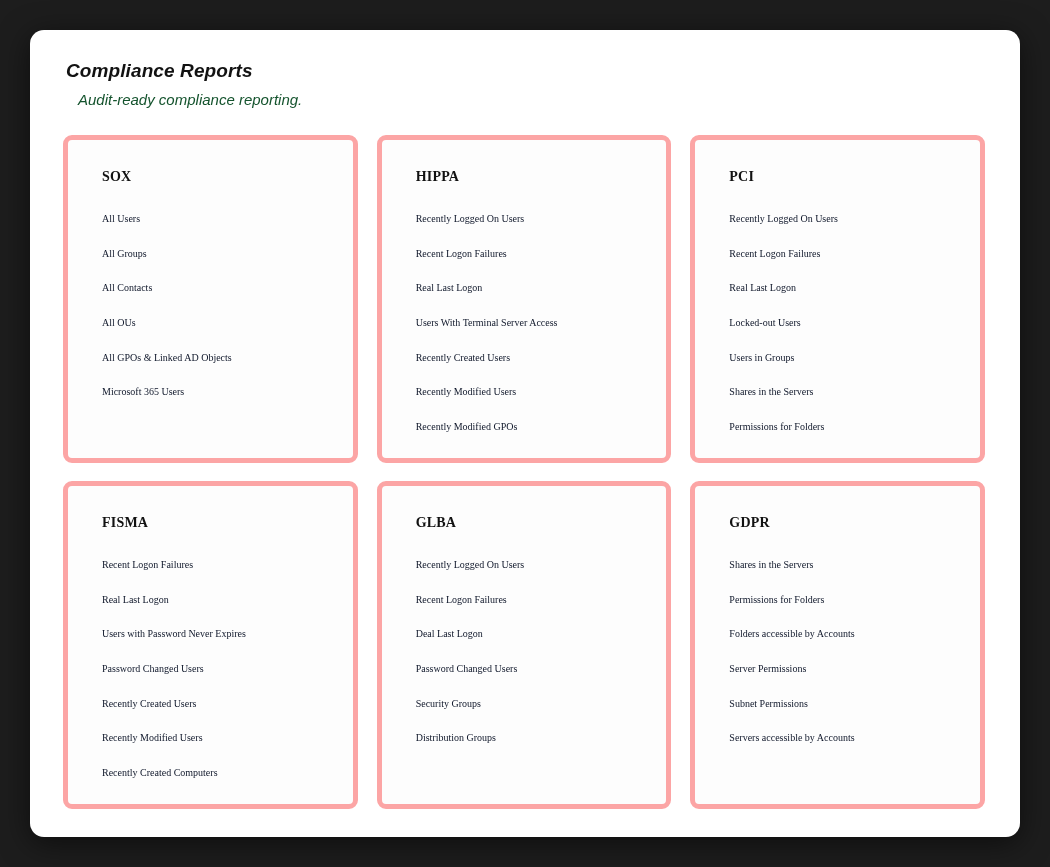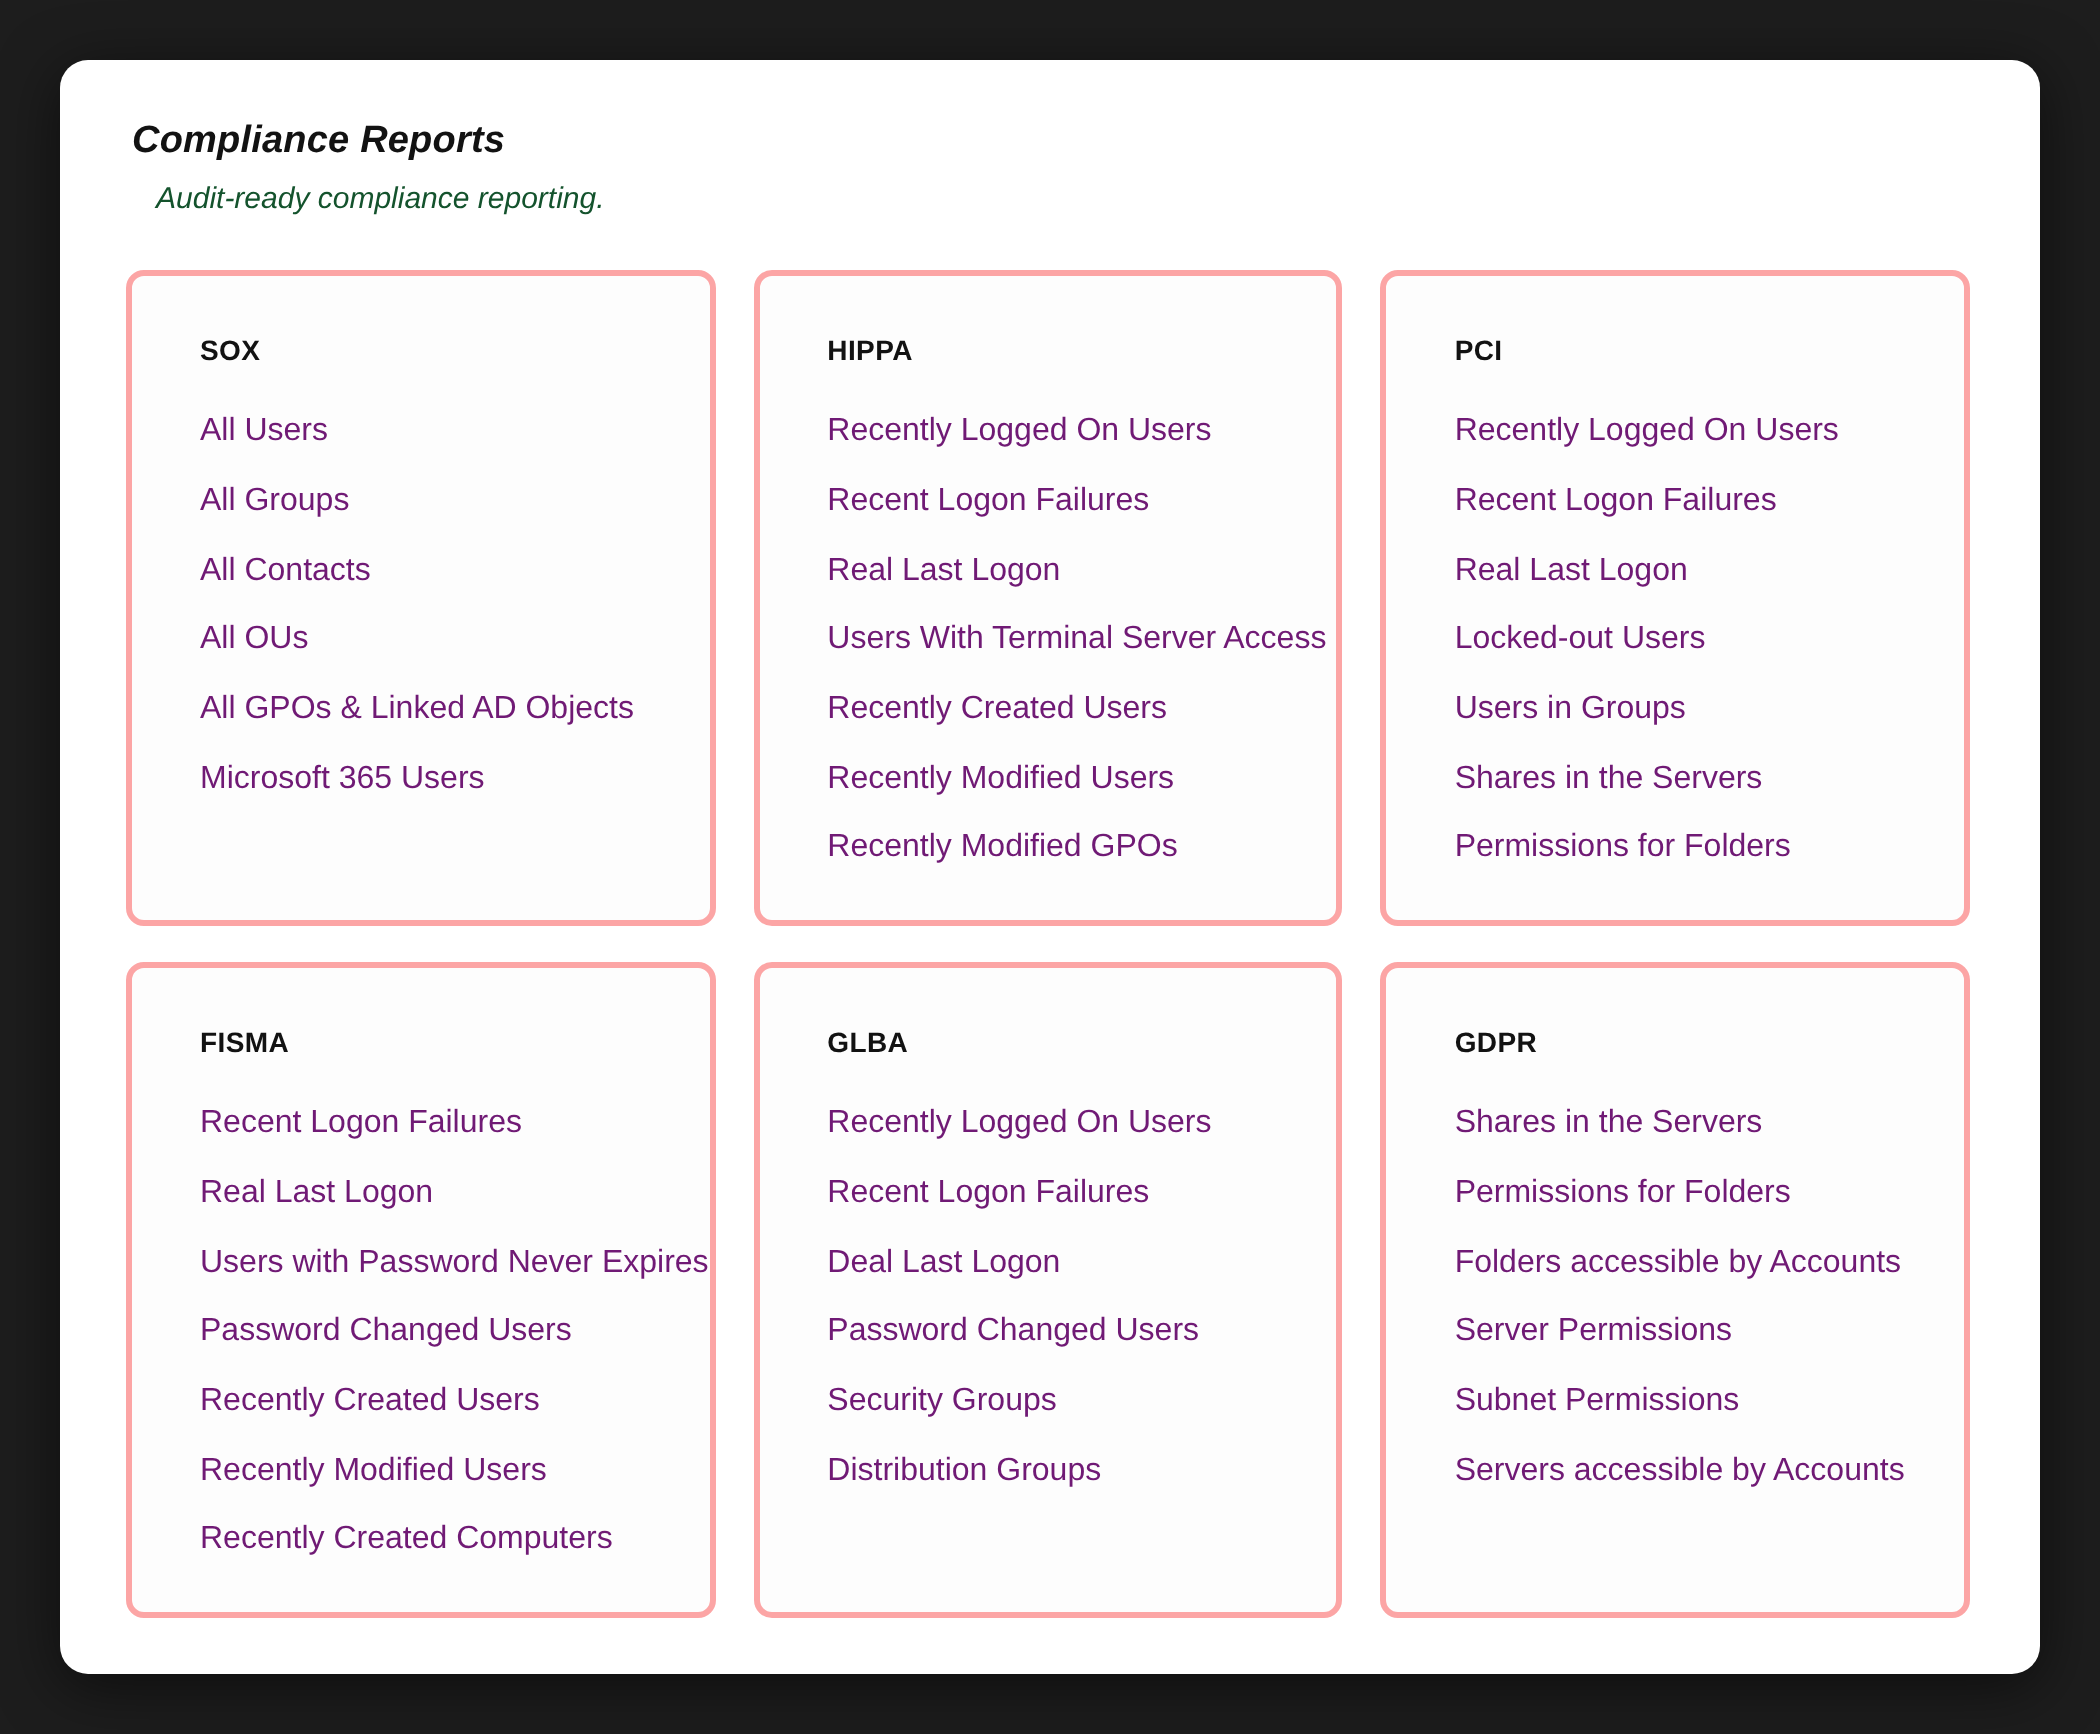--- a/index.html
+++ b/index.html
@@ -39,38 +39,39 @@
     position: absolute;
     left: 33px; top: 105px;
     width: 922px;
     display: grid;
     grid-template-columns: repeat(3, 1fr);
     grid-template-rows: 328px 328px;
     gap: 18px 19px;
   }
   .card {
     background: #fdfdfd;
-    border: 3px solid #fca5a5;
+    border: 5px solid #fca5a5;
     border-radius: 9px;
     padding: 27px 20px 20px 34px;
     overflow: hidden;
+    font-family: Liberation Serif, serif;
   }
   .card-title {
     font-size: 14px;
     font-weight: 700;
     color: #121212;
     letter-spacing: 0.2px;
     height: 19px;
     display: flex;
     align-items: center;
     margin-bottom: 15px;
   }
   .item {
-    font-size: 16px;
-    color: #701a75;
+    font-size: 10px;
+    color: #0f172a;
     height: 34.7px;
     display: flex;
     align-items: center;
     cursor: pointer;
     white-space: nowrap;
   }
 </style>
 </head>
 <body>
 

